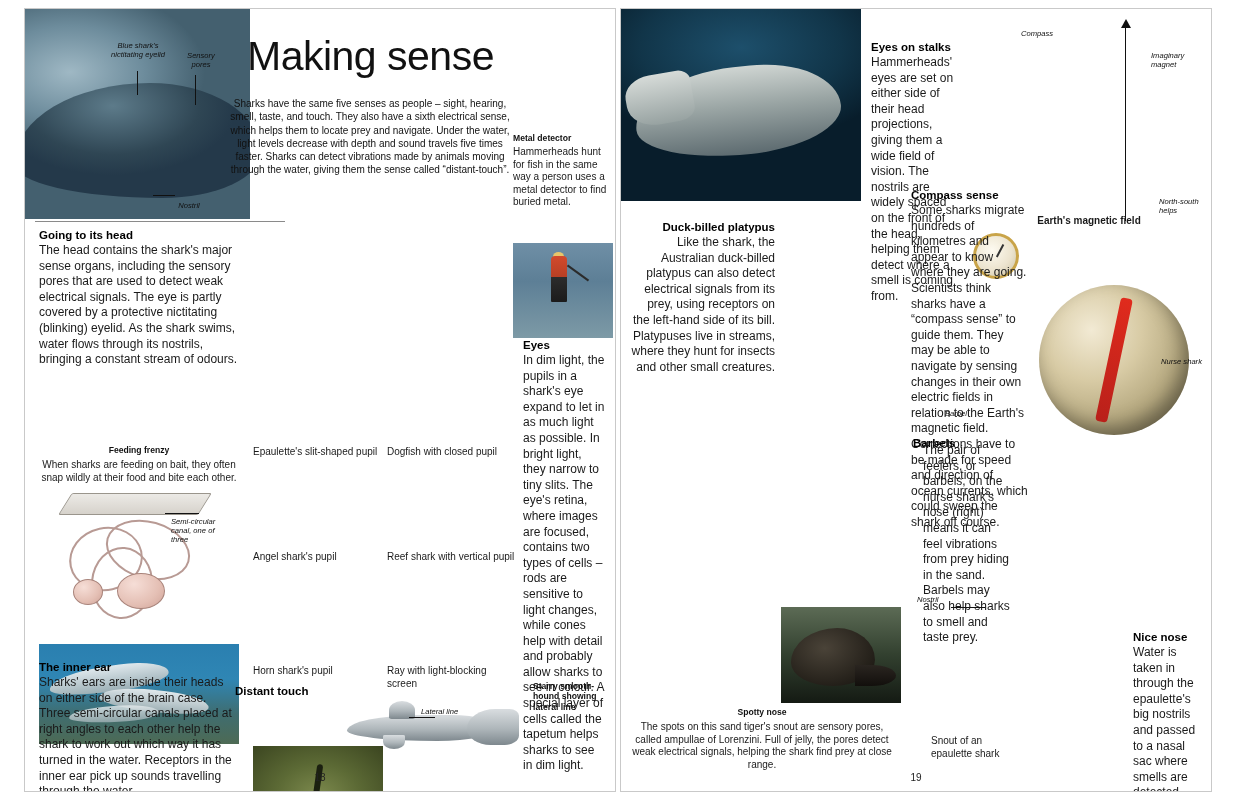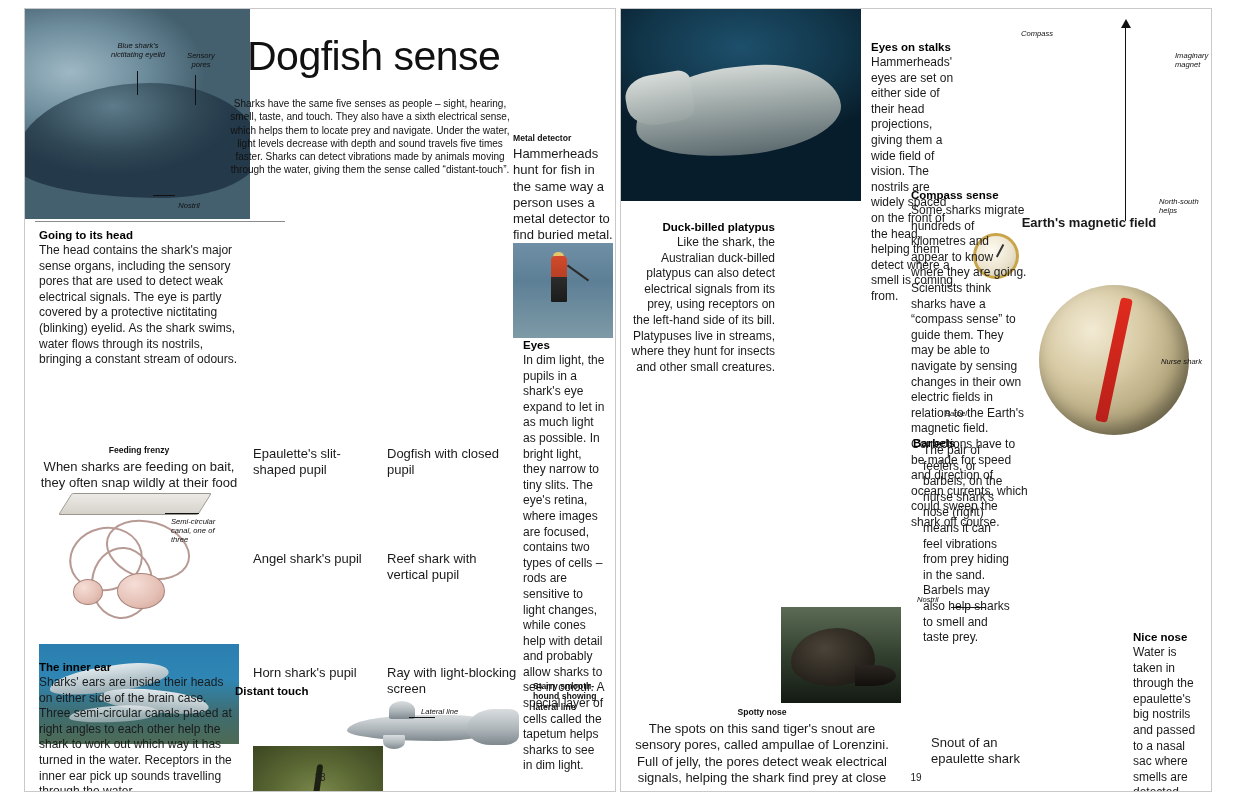--- a/index.html
+++ b/index.html
@@ -32,21 +32,21 @@
     width: 100%;
     text-align: center;
     font-size: 10px;
     color: #222;
   }
 
   
   .abs { position: absolute; }
   .hd { font-weight: bold; font-size: 11.5px; color: #000; line-height: 1.15; }
   .bodytext { font-size: 12px; line-height: 1.3; color: #1a1a1a; }
-  .cap { font-size: 13px; line-height: 1.25; color: #1a1a1a; }
+  .cap { font-size: 10px; line-height: 1.25; color: #1a1a1a; }
   .capb { font-size: 8.6px; font-weight: bold; line-height: 1.2; }
   .lbl { font-size: 7.6px; font-style: italic; color: #111; line-height: 1.2; }
   .ctr { text-align: center; }
 
   
   .title {
     font-size: 41px;
     font-weight: 400;
     letter-spacing: -0.5px;
     color: #111;
@@ -218,21 +218,21 @@
       <div class="eye-dot" style="left:150px; top:120px;"></div>
     </div>
 
     <div class="abs lbl ctr" style="left:82px; top:32px; width:62px;">Blue shark's nictitating eyelid</div>
     <div class="abs lbl ctr" style="left:152px; top:42px; width:48px;">Sensory pores</div>
     <div class="abs lbl ctr" style="left:143px; top:192px; width:42px;">Nostril</div>
     <div class="leader leader-h" style="left:112px; top:62px; width:1px; height:24px;"></div>
     <div class="leader leader-h" style="left:170px; top:66px; width:1px; height:30px;"></div>
     <div class="leader leader-h" style="left:128px; top:186px; width:22px; height:1px;"></div>
 
-    <div class="abs title" style="left:222px; top:24px; width:300px;">Dogfish sense</div>
+    <div class="abs title" style="left:222px; top:24px; width:300px;">Making sense</div>
 
     <div class="abs ph metal-detector" style="left:488px; top:24px; width:100px; height:95px;">
       <div class="md-head"></div>
       <div class="md-person"></div>
       <div class="md-rod"></div>
     </div>
     <div class="abs capb" style="left:488px; top:124px; width:100px;">Metal detector</div>
     <div class="abs cap" style="left:488px; top:137px; width:100px;">Hammerheads hunt for fish in the same way a person uses a metal detector to find buried metal.</div>
 
     <div class="abs intro" style="left:200px; top:88px; width:290px;">Sharks have the same five senses as people – sight, hearing, smell, taste, and touch. They also have a sixth electrical sense, which helps them to locate prey and navigate. Under the water, light levels decrease with depth and sound travels five times faster. Sharks can detect vibrations made by animals moving through the water, giving them the sense called “distant-touch”.</div>
@@ -300,21 +300,21 @@
       <div class="hh-head"></div>
     </div>
 
     <div class="abs hd" style="left:250px; top:32px; width:130px;">Eyes on stalks</div>
     <div class="abs bodytext" style="left:250px; top:46px; width:86px;">Hammerheads' eyes are set on either side of their head projections, giving them a wide field of vision. The nostrils are widely spaced on the front of the head, helping them detect where a smell is coming from.</div>
 
     <div class="abs compass" style="left:352px; top:32px; width:46px; height:46px;"></div>
     <div class="abs lbl" style="left:400px; top:20px; width:52px;">Compass</div>
 
     <div class="abs globe" style="left:418px; top:38px; width:150px; height:150px;"></div>
-    <div class="abs lbl" style="left:530px; top:42px; width:52px;margin-left:24px;">Imaginary magnet</div>
+    <div class="abs lbl" style="left:530px; top:42px; width:52px;">Imaginary magnet</div>
     <div class="abs lbl" style="left:538px; top:188px; width:46px;">North-south helps</div>
     <div class="abs cap" style="left:398px; top:206px; width:140px; text-align:center; font-weight:bold;">Earth's magnetic field</div>
 
     <div class="abs" style="left:504px; top:12px; width:1px; height:200px; background:#111;"></div>
     <div class="abs" style="left:500px; top:10px; width:0; height:0; border-left:5px solid transparent; border-right:5px solid transparent; border-bottom:9px solid #111;"></div>
 
     <div class="abs ph platypus" style="left:160px; top:210px; width:120px; height:96px;">
       <div class="pl-body"></div>
       <div class="pl-bill"></div>
     </div>

